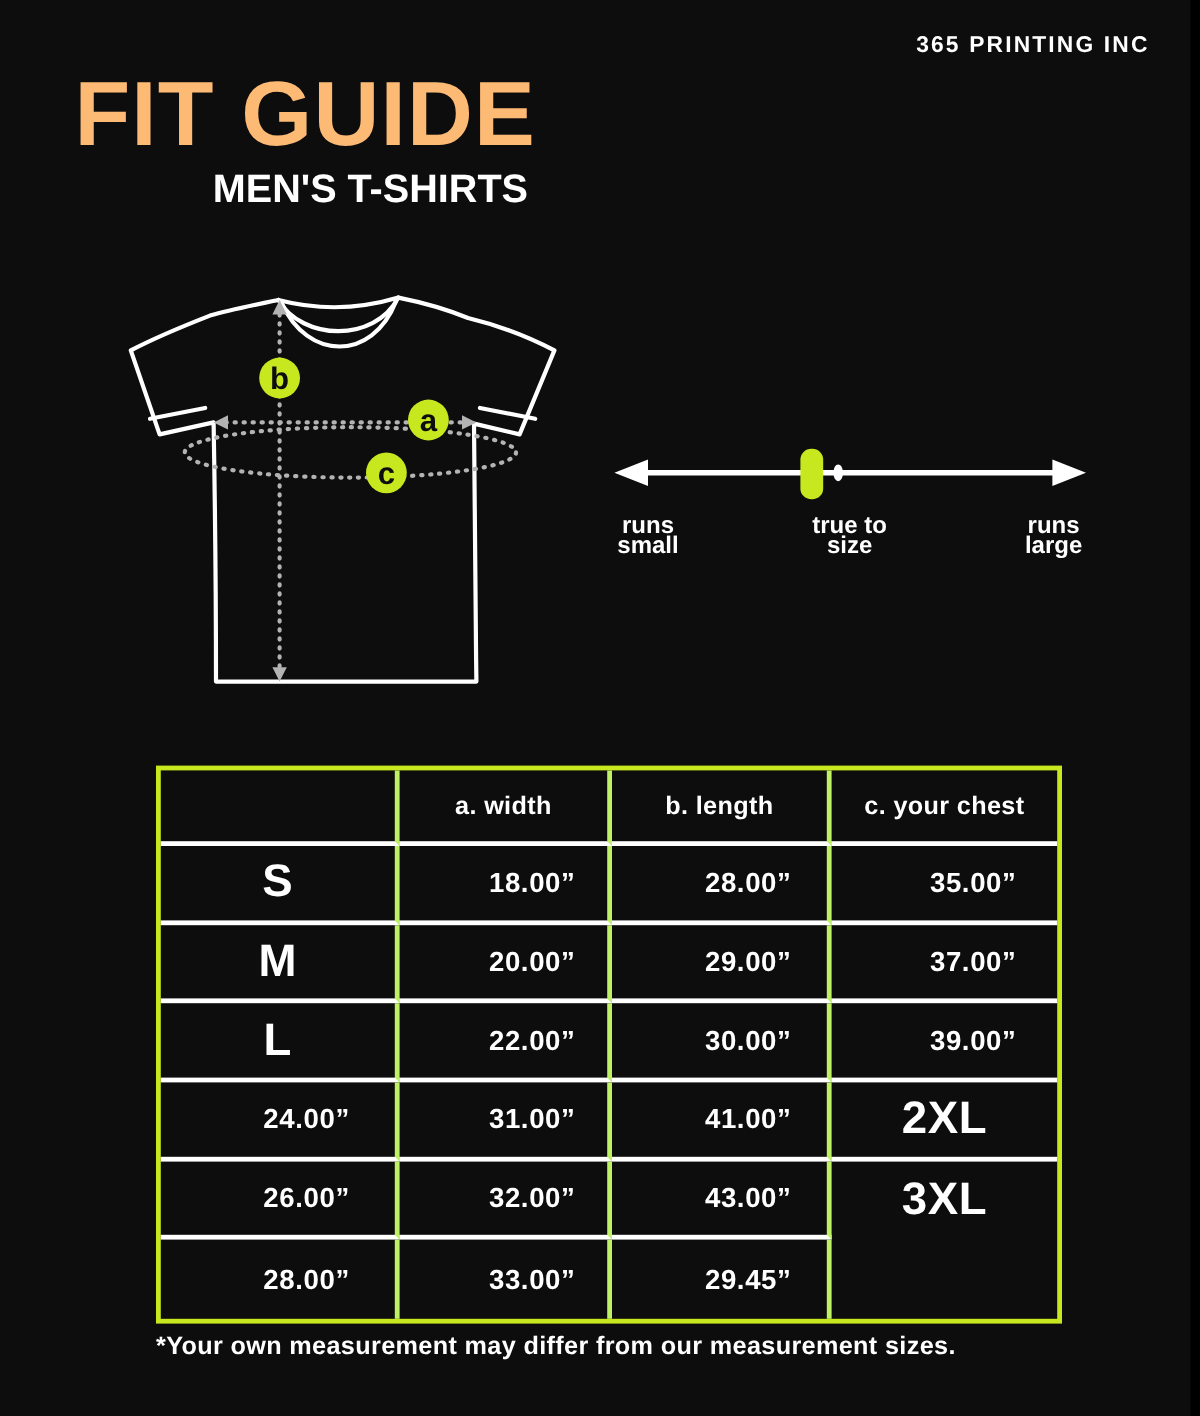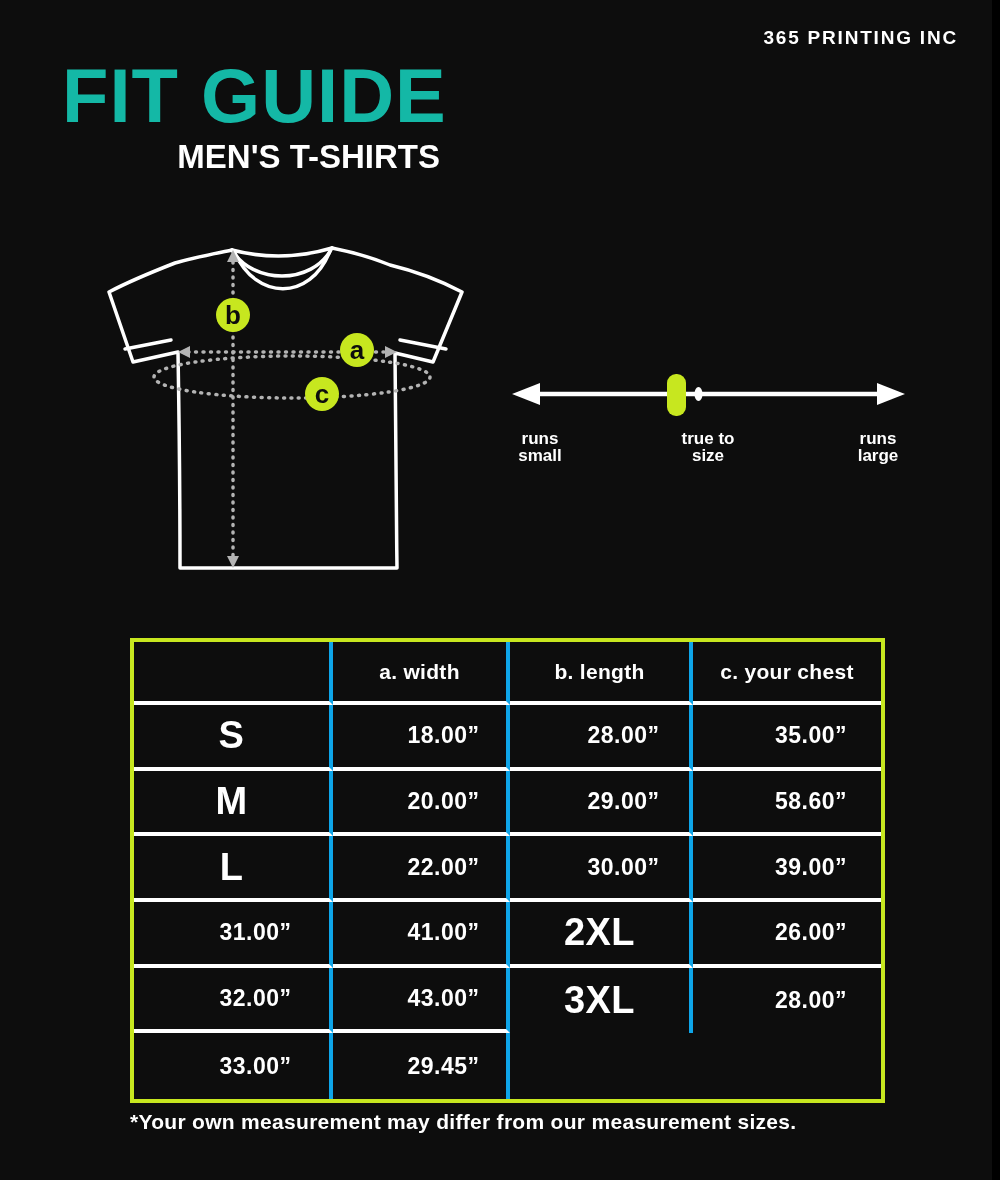--- a/index.html
+++ b/index.html
@@ -9,47 +9,47 @@
     font-family:"Liberation Sans", sans-serif;
     font-weight:bold; color:#ffffff;
   }
   .brand {
     position:absolute; top:27px; right:34px;
     font-size:19px; letter-spacing:1.8px; white-space:nowrap;
   }
   .header { position:absolute; left:62px; top:56px; }
   .title {
     font-size:76px; line-height:80px; letter-spacing:1px;
-    color:#14b8a6; white-space:nowrap;
+    color:#fdba74; white-space:nowrap;
   }
   .subtitle {
     margin-top:4px; width:378px; text-align:right;
     font-size:33px; line-height:34px; white-space:nowrap;
   }
   .tshirt-svg { position:absolute; left:80px; top:220px; width:420px; height:400px; }
   .scale-svg { position:absolute; left:500px; top:372px; width:420px; height:48px; }
   .scale-label {
     position:absolute; top:430px; width:120px; text-align:center;
-    font-size:17px; line-height:17px;
+    font-size:20px; line-height:17px;
   }
   .scale-label span { display:block; }
   .lbl-left   { left:480px; }
   .lbl-center { left:648px; }
   .lbl-right  { left:818px; }
 
   .size-table {
     position:absolute; left:130px; top:638px; width:755px; height:465px;
     box-sizing:border-box; border:4px solid #c7e71f;
     display:grid;
     grid-template-columns:199px 177px 183px 1fr;
     grid-template-rows:63px repeat(6, 1fr);
   }
   .cell {
     display:flex; align-items:center; justify-content:center;
-    border-right:4px solid #0ea5e9; border-bottom:4px solid #ffffff;
+    border-right:4px solid #bef264; border-bottom:4px solid #ffffff;
     box-sizing:border-box;
   }
   .cell:nth-child(4n) { border-right:none; }
   .cell:nth-last-child(-n+4) { border-bottom:none; }
   .cell.head  { font-size:21px; letter-spacing:0.3px; }
   .cell.size  { font-size:38px; letter-spacing:0.5px; }
   .cell.value { font-size:23px; letter-spacing:0.5px;padding-left:48px; }
 
   .footnote {
     position:absolute; left:130px; top:1110px; width:755px;
@@ -130,27 +130,28 @@
     <div class="cell head">c. your chest</div>
 
     <div class="cell size">S</div>
     <div class="cell value">18.00”</div>
     <div class="cell value">28.00”</div>
     <div class="cell value">35.00”</div>
 
     <div class="cell size">M</div>
     <div class="cell value">20.00”</div>
     <div class="cell value">29.00”</div>
-    <div class="cell value">58.60”</div>
+    <div class="cell value">37.00”</div>
 
     <div class="cell size">L</div>
     <div class="cell value">22.00”</div>
     <div class="cell value">30.00”</div>
     <div class="cell value">39.00”</div>
 
+    <div class="cell value">24.00”</div>
     <div class="cell value">31.00”</div>
     <div class="cell value">41.00”</div>
 
     <div class="cell size">2XL</div>
     <div class="cell value">26.00”</div>
     <div class="cell value">32.00”</div>
     <div class="cell value">43.00”</div>
 
     <div class="cell size">3XL</div>
     <div class="cell value">28.00”</div>

